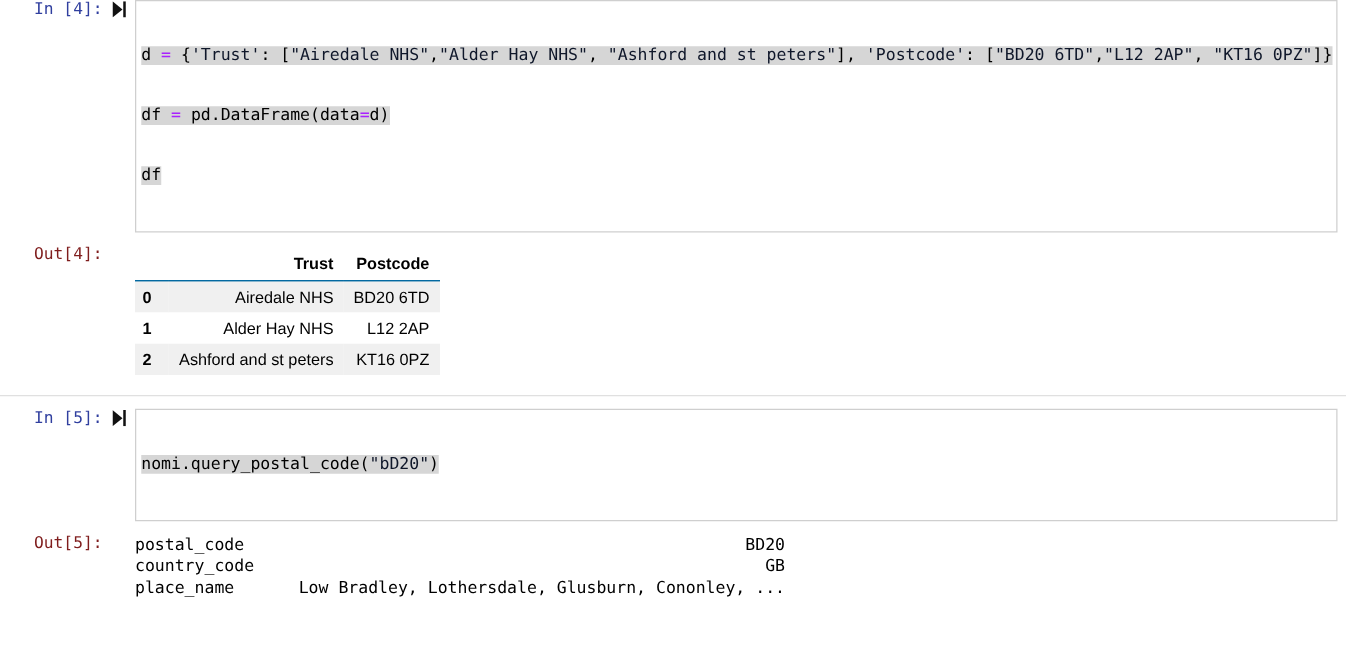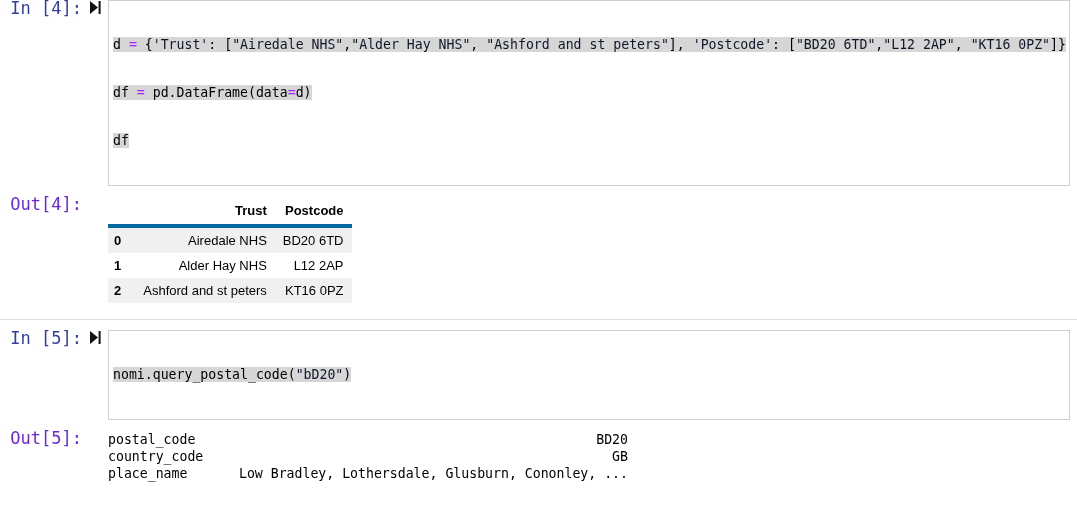--- a/index.html
+++ b/index.html
@@ -39,27 +39,27 @@
     width: 100%;
   }
 
   
   .prompt {
     flex: 0 0 86px;
     width: 86px;
     text-align: right;
     padding-right: 4px;
     font-family: "DejaVu Sans Mono", "Liberation Mono", monospace;
-    font-size: 17px;
+    font-size: 13px;
     line-height: 16px;
     white-space: pre;
     user-select: none;
   }
   .prompt.in  { color: #303F9F; }
-  .prompt.out { color: #6d28d9; }
+  .prompt.out { color: #7f1d1d; }
 
   .runmark {
     flex: 0 0 22px;
     width: 22px;
     height: 16px;
     position: relative;
     user-select: none;
   }
   .runmark svg { position: absolute; left: 4px; top: 1px; }
 
@@ -105,21 +105,21 @@
   table.dataframe td {
     border: none;
     padding: 4px 8px;
     text-align: right;
     vertical-align: middle;
     line-height: 17px;
     white-space: nowrap;
   }
   table.dataframe thead th {
     font-weight: bold;
-    border-bottom: 4px solid #0369a1;
+    border-bottom: 1px solid #0369a1;
     padding-bottom: 5px;
   }
   table.dataframe tbody th {
     font-weight: bold;
     text-align: left;
     padding-left: 6px;
     padding-right: 14px;
   }
   table.dataframe tbody tr:nth-child(odd) { background: #f0f0f0; }
   table.dataframe tbody tr:nth-child(even) { background: #ffffff; }

